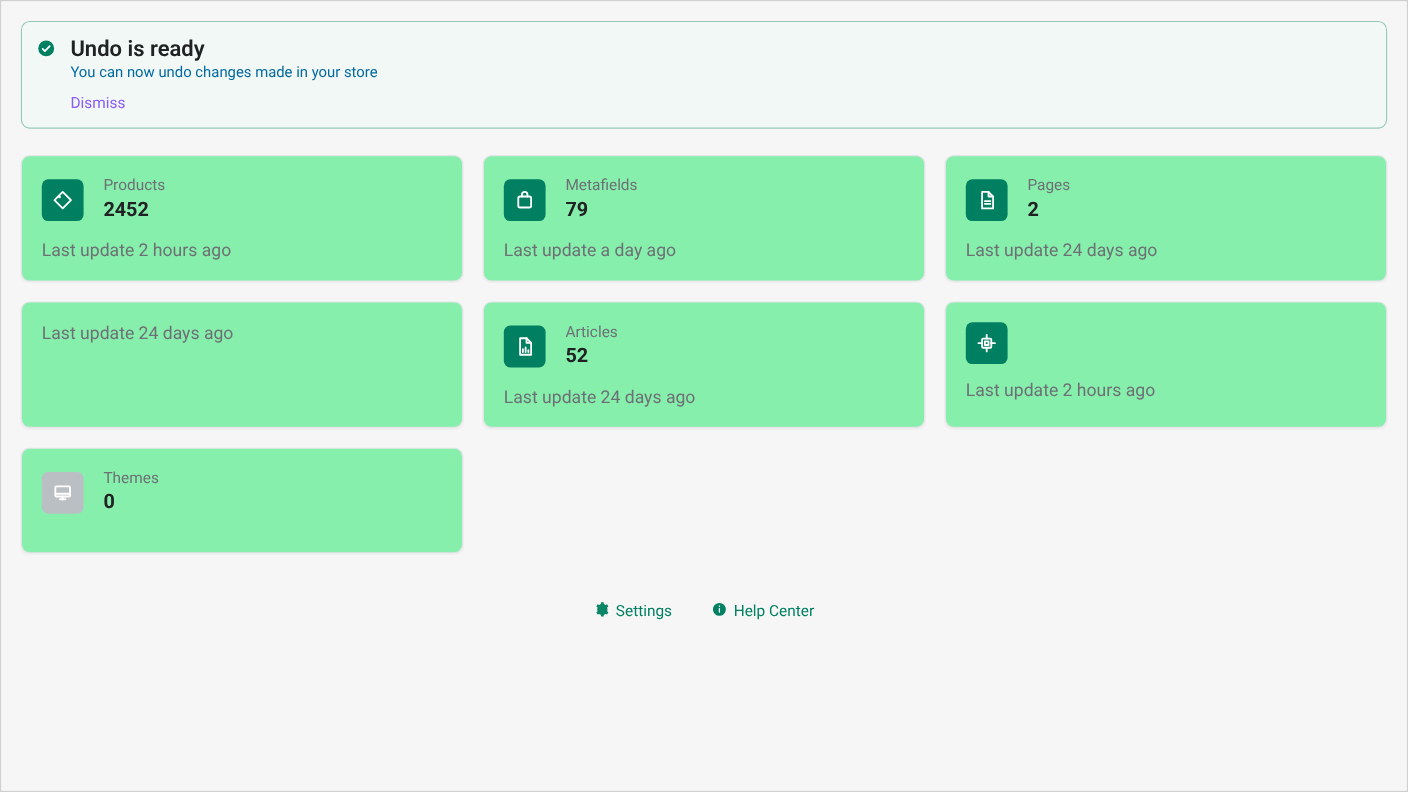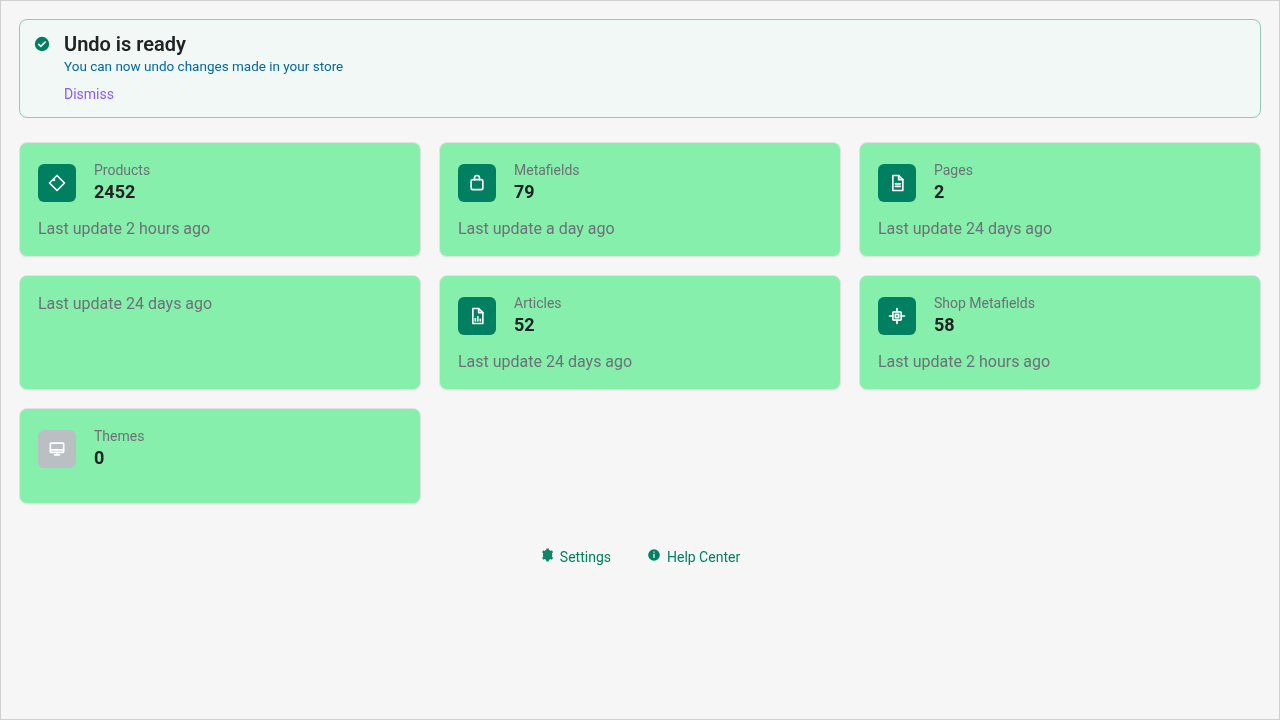--- a/index.html
+++ b/index.html
@@ -218,24 +218,20 @@
         <span class="card-icon green">
           <svg viewBox="0 0 24 24" fill="none" stroke="#fff" stroke-width="2" stroke-linejoin="round" stroke-linecap="round">
               <rect x="7" y="7" width="10" height="10" rx="1"></rect>
               <rect x="10" y="10" width="4" height="4"></rect>
               <line x1="12" y1="3" x2="12" y2="7"></line>
               <line x1="12" y1="17" x2="12" y2="21"></line>
               <line x1="3" y1="12" x2="7" y2="12"></line>
               <line x1="17" y1="12" x2="21" y2="12"></line>
             </svg>
         </span>
-        <div class="card-text">
-          <span class="card-title">Shop Metafields</span>
-          <span class="card-count">58</span>
-        </div>
       </div>
       <div class="card-footer">Last update 2 hours ago</div>
     </div>
 
     <div class="card">
       <div class="card-top">
         <span class="card-icon gray">
           <svg viewBox="0 0 24 24" fill="none" stroke="#fff" stroke-width="2" stroke-linejoin="round" stroke-linecap="round">
               <rect x="4" y="5" width="16" height="11" rx="1"></rect>
               <line x1="4" y1="13" x2="20" y2="13"></line>

